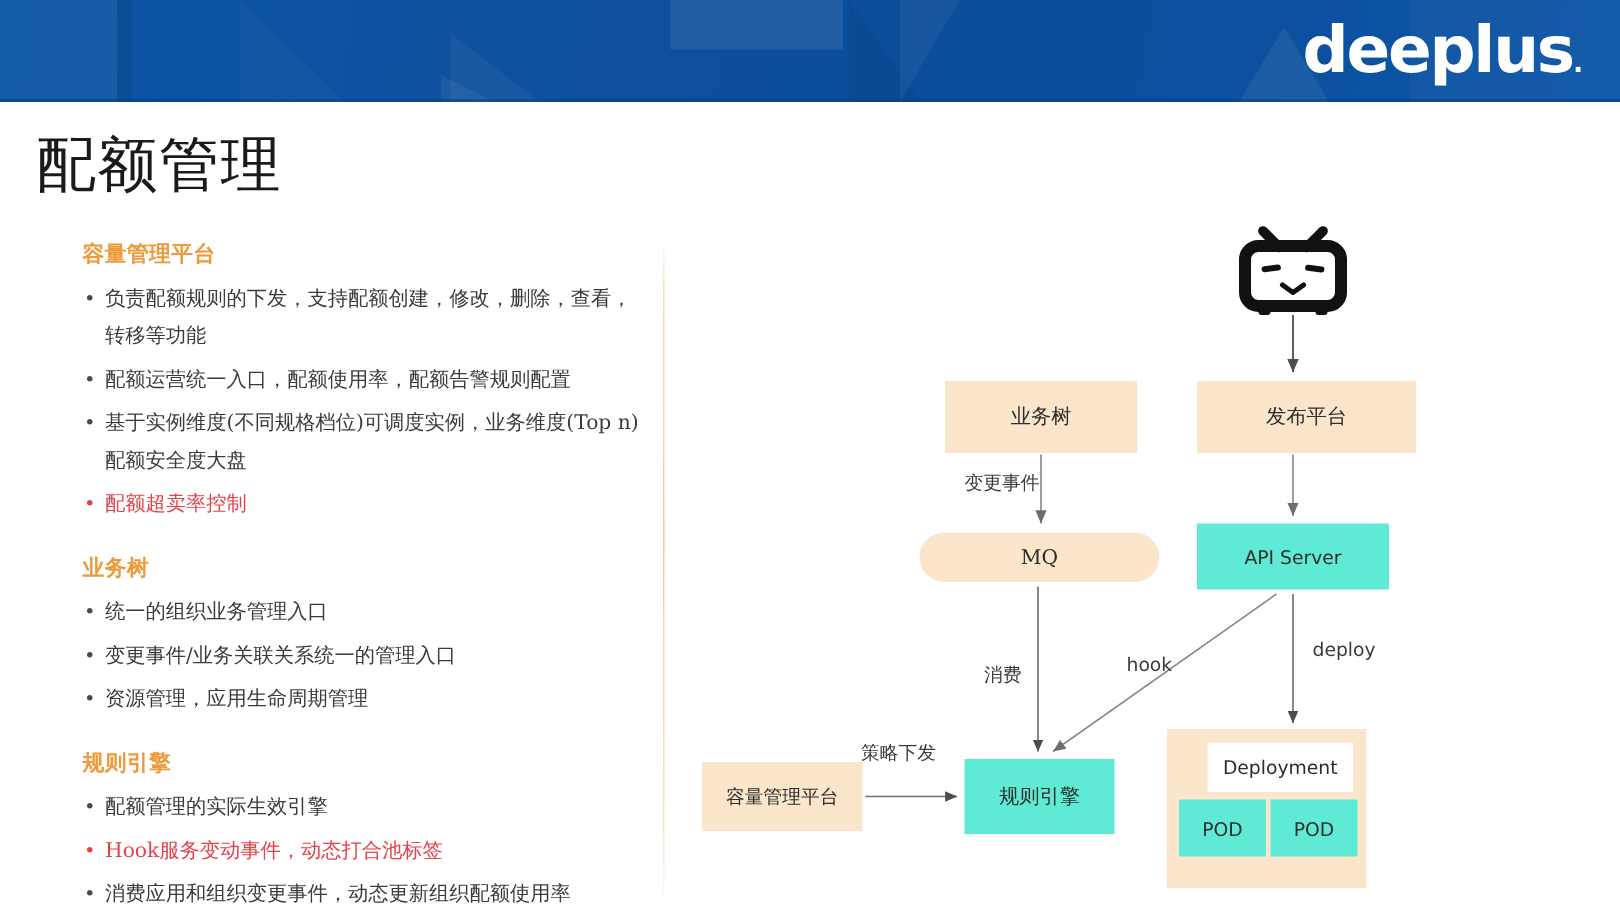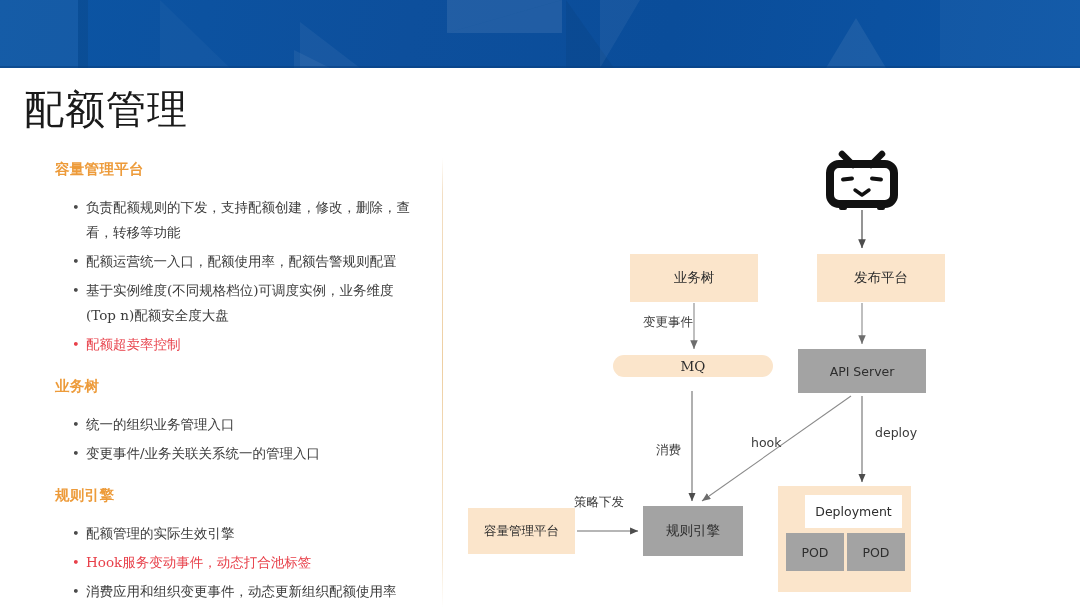--- a/index.html
+++ b/index.html
@@ -57,21 +57,21 @@
     color: #ffffff;
   }
 
   
   .page-title {
     position: absolute;
     left: 24px;
     top: 82px;
     font-size: 40px;
     color: #1a1a1a;
-    font-family: Liberation Serif, serif;
+    font-family: Liberation Sans, sans-serif;
     letter-spacing: 1px;
     line-height: 56px;
   }
 
   
   .v-divider {
     position: absolute;
     left: 442px;
     top: 158px;
     width: 1px;
@@ -89,21 +89,21 @@
     color: #ed9b3a;
     font-size: 14.5px;
     font-weight: bold;
     margin: 0 0 8px 55px;
     font-family: "DejaVu Serif", "Liberation Serif", serif;
     letter-spacing: .3px;
   }
   .sec-block { margin-bottom: 20px; }
   ul.bullets {
     list-style: none;
-    margin: 16px;
+    margin: 0;
     padding: 0;
   }
   ul.bullets li {
     position: relative;
     margin: 0 14px 4px 56px;
     padding-left: 14px;
     font-size: 13.5px;
     line-height: 25px;
     color: #3b3b3b;
     font-family: "DejaVu Serif", "Liberation Serif", serif;
@@ -128,21 +128,21 @@
   }
   .dgm-box {
     position: absolute;
     box-sizing: border-box;
     display: flex;
     align-items: center;
     justify-content: center;
     text-align: center;
   }
   .box-orange { background: #fbe5cb; }
-  .box-blue   { background: #a3a3a3; }
+  .box-blue   { background: #5eead4; }
   .box-white  { background: #ffffff; }
   .box-group  { background: #fbe5cb; }
   .cn-label {
     font-family: "DejaVu Serif", "Liberation Serif", serif;
     font-size: 13.5px;
     color: #2d2d2d;
   }
   .en-label {
     font-family: "DejaVu Sans", "Liberation Sans", sans-serif;
     font-size: 12.5px;
@@ -181,20 +181,23 @@
   <div class="hdr-tri" style="left:447px;top:0;border-width:33px 115px 0 0;border-color:rgba(255,255,255,.09) transparent transparent transparent;"></div>
   <div class="hdr-tri" style="left:300px;top:22px;border-width:46px 0 0 60px;border-color:transparent transparent transparent rgba(255,255,255,.05);"></div>
   <div class="hdr-tri" style="left:294px;top:50px;border-width:0 36px 18px 0;border-color:transparent transparent rgba(255,255,255,.06) transparent;"></div>
   <div class="hdr-tri" style="left:566px;top:0;border-width:68px 0 0 48px;border-color:transparent transparent transparent rgba(0,0,0,.05);"></div>
   <div class="hdr-tri" style="left:600px;top:0;border-width:68px 40px 0 0;border-color:rgba(255,255,255,.055) transparent transparent transparent;"></div>
   <div class="hdr-tri" style="left:826px;top:18px;border-width:0 0 50px 30px;border-color:transparent transparent rgba(255,255,255,.07) transparent;"></div>
   <div class="hdr-tri" style="left:856px;top:18px;border-width:0 30px 50px 0;border-color:transparent transparent rgba(255,255,255,.07) transparent;"></div>
   <div class="hdr-band" style="left:940px;width:140px;background:rgba(255,255,255,.035);"></div>
   <div class="hdr-tri" style="left:160px;top:0;border-width:68px 0 0 70px;border-color:transparent transparent transparent rgba(255,255,255,.03);"></div>
 
+  <div class="logo">
+    <span>deeplus</span><span class="logo-dot">.</span>
+  </div>
 </div>
 <div class="header-underline"></div>
 
 <div class="page-title">配额管理</div>
 
 <div class="v-divider"></div>
 
 <div class="left-col">
 
   <div class="sec-block">
@@ -205,20 +208,21 @@
       <li>基于实例维度(不同规格档位)可调度实例，业务维度(Top n)配额安全度大盘</li>
       <li class="em">配额超卖率控制</li>
     </ul>
   </div>
 
   <div class="sec-block">
     <div class="sec-head">业务树</div>
     <ul class="bullets">
       <li>统一的组织业务管理入口</li>
       <li>变更事件/业务关联关系统一的管理入口</li>
+      <li>资源管理，应用生命周期管理</li>
     </ul>
   </div>
 
   <div class="sec-block">
     <div class="sec-head">规则引擎</div>
     <ul class="bullets">
       <li>配额管理的实际生效引擎</li>
       <li class="em">Hook服务变动事件，动态打合池标签</li>
       <li>消费应用和组织变更事件，动态更新组织配额使用率</li>
     </ul>
@@ -267,25 +271,25 @@
       <rect x="50" y="27" width="13" height="4" rx="2" fill="#111" transform="rotate(7 56 29)"></rect>
 
       <path d="M35,40 L42,45 L49,40" stroke="#111" stroke-width="3.4" fill="none" stroke-linecap="round" stroke-linejoin="round"></path>
     </svg>
   </div>
 
   <div class="dgm-box box-orange" style="left:187px;top:114px;width:128px;height:48px;">
     <span class="cn-label">业务树</span>
   </div>
 
-  <div class="dgm-box box-orange" style="left:374px;top:114px;width:128px;height:48px;">
+  <div class="dgm-box box-orange" style="left:355px;top:114px;width:146px;height:48px;">
     <span class="cn-label">发布平台</span>
   </div>
 
-  <div class="dgm-box box-orange" style="left:170px;top:215px;width:160px;height:22px;border-radius:18px;">
+  <div class="dgm-box box-orange" style="left:170px;top:215px;width:160px;height:33px;border-radius:18px;">
     <span class="cn-label" style="font-family:'DejaVu Serif',serif;">MQ</span>
   </div>
 
   <div class="dgm-box box-blue" style="left:355px;top:209px;width:128px;height:44px;">
     <span class="en-label">API Server</span>
   </div>
 
   <div class="dgm-box box-orange" style="left:25px;top:368px;width:107px;height:46px;">
     <span class="cn-label" style="font-size:12.5px;">容量管理平台</span>
   </div>

